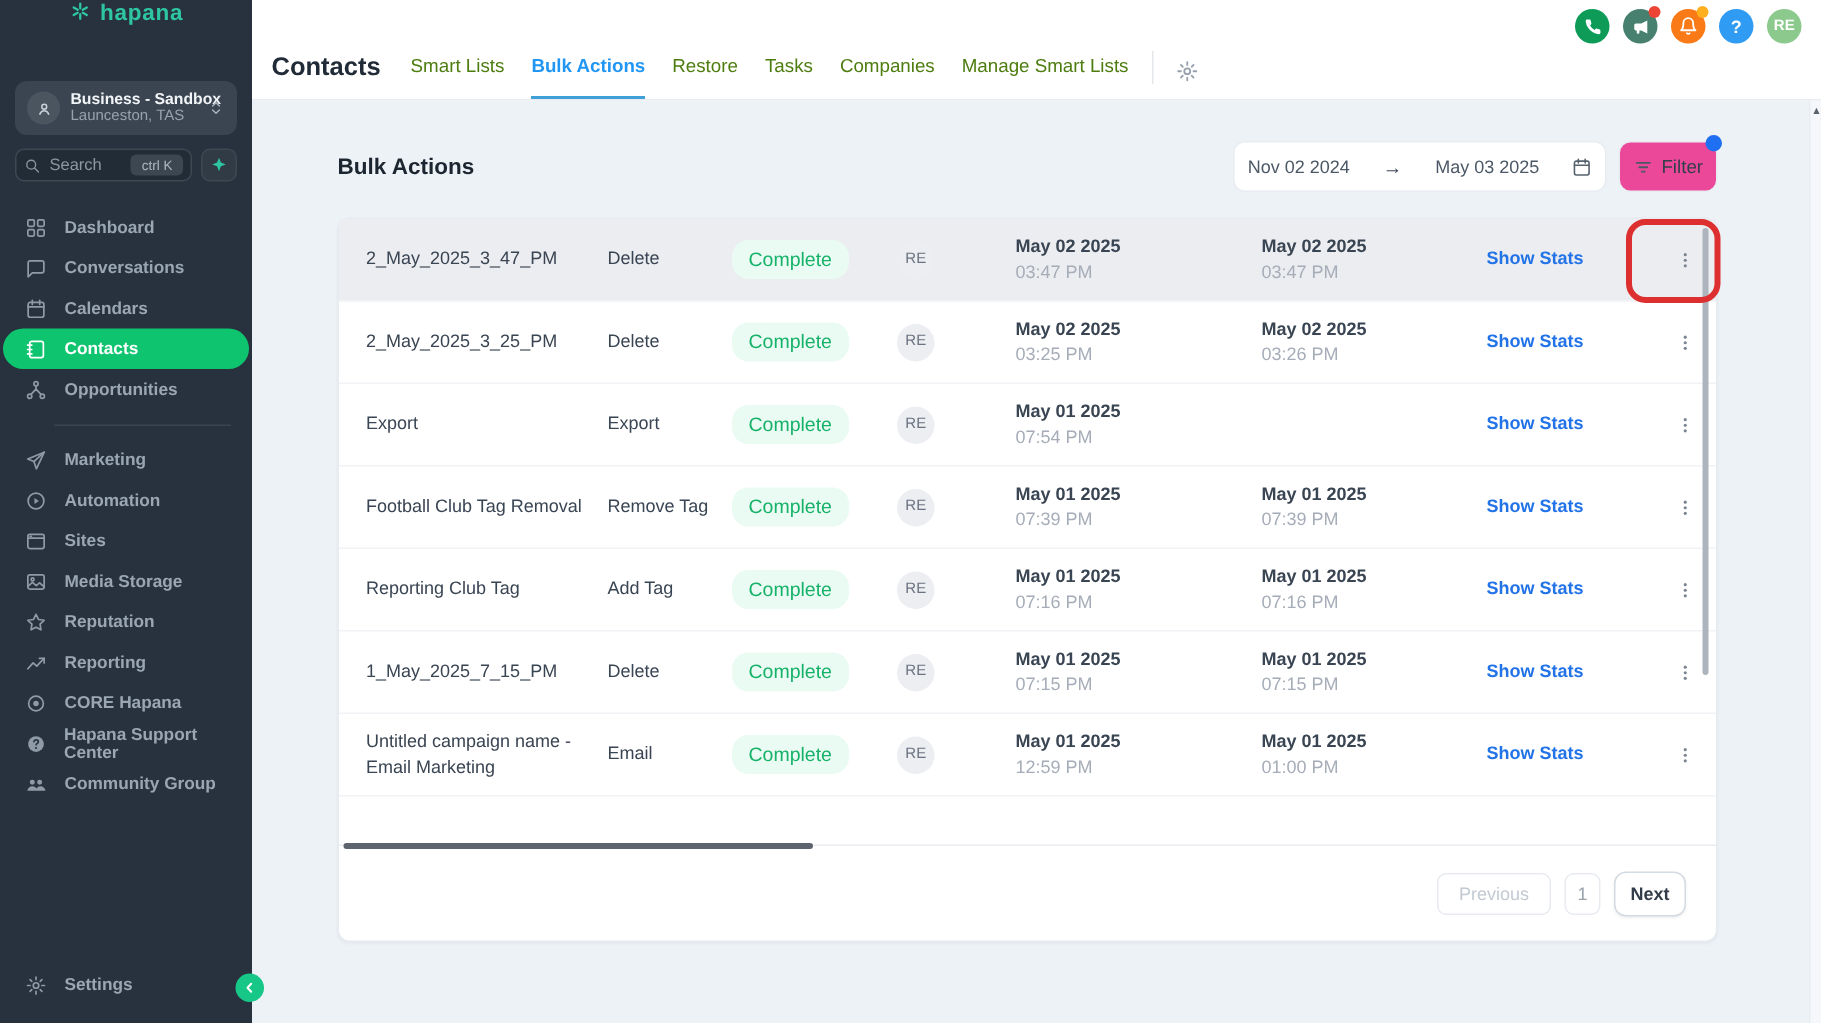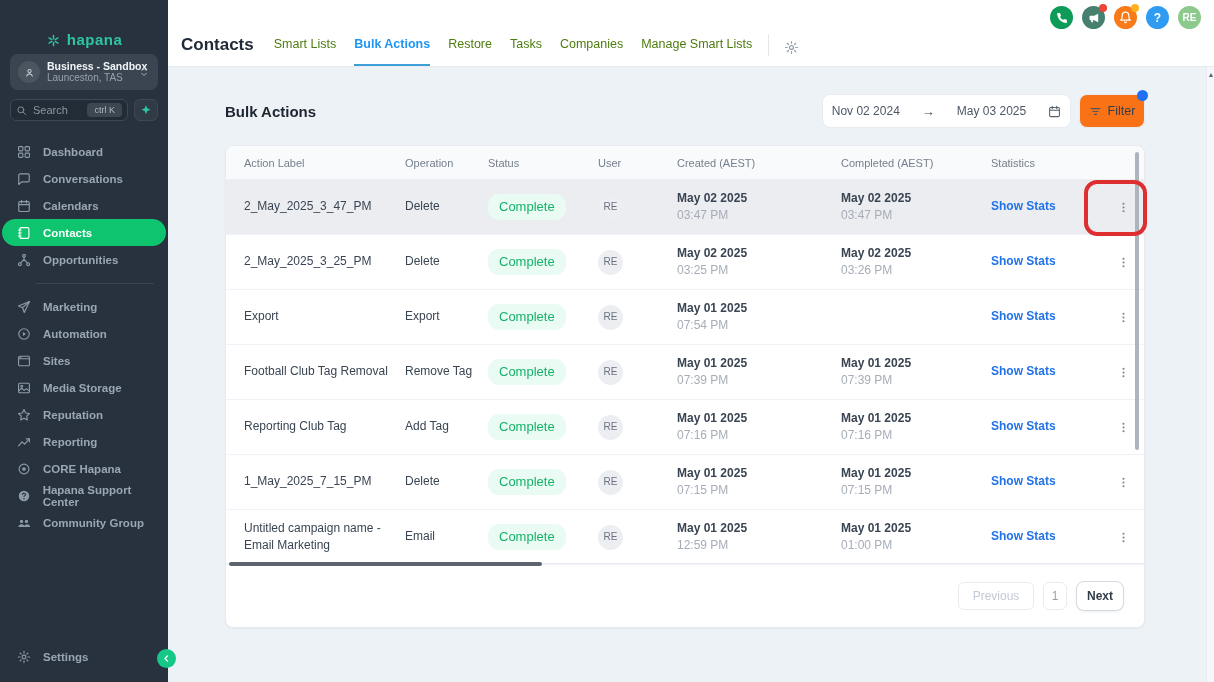--- a/index.html
+++ b/index.html
@@ -3,21 +3,21 @@
 <meta charset="utf-8">
 <style>
   * { margin:0; padding:0; box-sizing:border-box; }
   html,body { width:1214px; height:682px; overflow:hidden; }
   body { font-family:"Liberation Sans","DejaVu Sans",sans-serif; background:#edf2f7; position:relative; font-size:12px; color:#3a4553; }
   .ic { display:inline-flex; align-items:center; justify-content:center; }
   .ic svg { width:1em; height:1em; display:block; }
 
   
   .sidebar { position:absolute; left:0; top:0; width:168px; height:682px; background:#28323e; color:#9aa7b2; z-index:5; }
-  .logo-row { height:48px; display:flex; align-items:flex-end; justify-content:center; gap:6px; color:#2ec5a2; }
+  .logo-row { height:48px; display:flex; align-items:flex-start; justify-content:center; gap:6px; color:#2ec5a2; }
   .logo-row .ic { font-size:15px; }
   .logo-text { font-size:15px; font-weight:700; letter-spacing:.5px; color:#2ec5a2; }
   .biz { margin:6px 10px 0; background:#3a4551; border-radius:8px; height:36px; display:flex; align-items:center; gap:7px; padding:0 8px; cursor:pointer; }
   .biz-avatar { width:22px; height:22px; border-radius:50%; background:#4a5560; display:flex; align-items:center; justify-content:center; font-size:13px; color:#c6cdd4; flex:none; }
   .biz-text { flex:1; min-width:0; line-height:1.15; }
   .biz-name { color:#f2f5f7; font-weight:700; font-size:10.5px; white-space:nowrap; }
   .biz-loc { color:#97a2ad; font-size:10px; white-space:nowrap; }
   .biz-chevrons { font-size:12px; color:#aab4bf; }
   .search-row { margin:9px 10px 0; display:flex; gap:6px; }
   .search { flex:1; height:22px; background:#222c36; border:1px solid #3d4853; border-radius:6px; display:flex; align-items:center; gap:6px; padding:0 5px; cursor:text; }
@@ -55,21 +55,21 @@
   .avatar { width:23px; height:23px; border-radius:50%; background:#8cc98c; color:#fff; font-size:10px; font-weight:700; display:flex; align-items:center; justify-content:center; cursor:pointer; }
 
   
   .main { position:absolute; left:168px; top:67px; right:8px; bottom:0; background:#edf2f7; padding:0 61px 0 57px; }
   .page-head { display:flex; justify-content:space-between; align-items:center; padding:27px 0 17px; }
   .page-title { font-size:15px; font-weight:800; color:#1c2630; }
   .controls { display:flex; gap:8px; align-items:flex-end; }
   .date-range { background:#fff; border:1px solid #e8ecf1; border-radius:8px; height:34px; width:249px; display:flex; align-items:center; justify-content:center; gap:22px; color:#4d5866; font-size:12px; cursor:pointer; }
   .date-range .arrow { color:#3a4553; font-size:13px; }
   .date-range .ic { font-size:13px; color:#55606d; }
-  .filter-btn { position:relative; background:#f97316; border:1px solid #e8ecf1; border-radius:8px; height:34px; width:66px; display:flex; align-items:center; justify-content:center; gap:6px; font-family:inherit; font-size:12.5px; color:#333e4b; cursor:pointer; }
+  .filter-btn { position:relative; background:#ec4899; border:1px solid #e8ecf1; border-radius:8px; height:34px; width:66px; display:flex; align-items:center; justify-content:center; gap:6px; font-family:inherit; font-size:12.5px; color:#333e4b; cursor:pointer; }
   .filter-btn .ic { font-size:13px; color:#4d5866; }
   .filter-dot { position:absolute; top:-5px; right:-4px; width:11px; height:11px; border-radius:50%; background:#1f6ff2; }
 
   
   .card { position:relative; background:#fff; border:1px solid #e7ebf0; border-radius:8px; box-shadow:0 1px 2px rgba(16,24,40,.04); height:483px; }
   .thead, .tr { display:grid; grid-template-columns:161px 83px 110px 79px 164px 150px 120px 1fr; padding-left:18px; align-items:center; }
   .thead { height:34px; background:#f9fafb; border-bottom:1px solid #eceff3; border-radius:8px 8px 0 0; }
   .th { font-size:11px; color:#75808d; }
   .tr { height:55px; border-bottom:1px solid #f0f2f5; position:relative; }
   .tr.highlighted { background:#ebedf0; }
@@ -394,30 +394,20 @@
               <path stroke-width="1.5" d="M2.6 4.4h10.8M4.8 8h6.4M6.8 11.6h2.4"></path>
             </svg>
           </span>
         <span>Filter</span>
         <span class="filter-dot"></span>
       </button>
     </div>
   </div>
 
   <section class="card">
-    <div class="thead">
-
-    <div class="th">Action Label</div>
-        <div class="th">Operation</div>
-        <div class="th">Status</div>
-        <div class="th">User</div>
-        <div class="th">Created (AEST)</div>
-        <div class="th">Completed (AEST)</div>
-        <div class="th">Statistics</div>
-      </div>
 
     <div class="tbody">
 
         <div class="tr highlighted">
           <div class="td">2_May_2025_3_47_PM</div>
           <div class="td">Delete</div>
           <div class="td"><span class="pill">Complete</span></div>
           <div class="td"><span class="avatar-sm">RE</span></div>
           <div class="td dt">
             <div class="d">May 02 2025</div>

